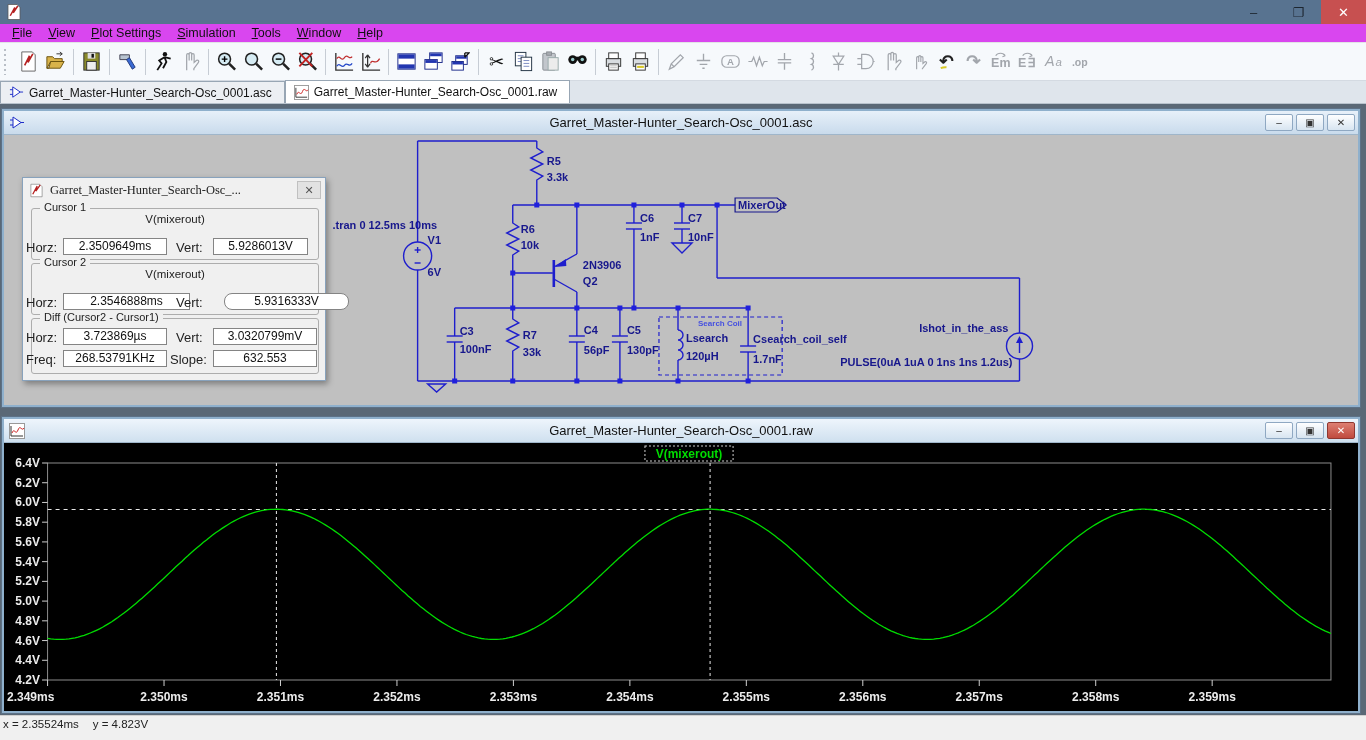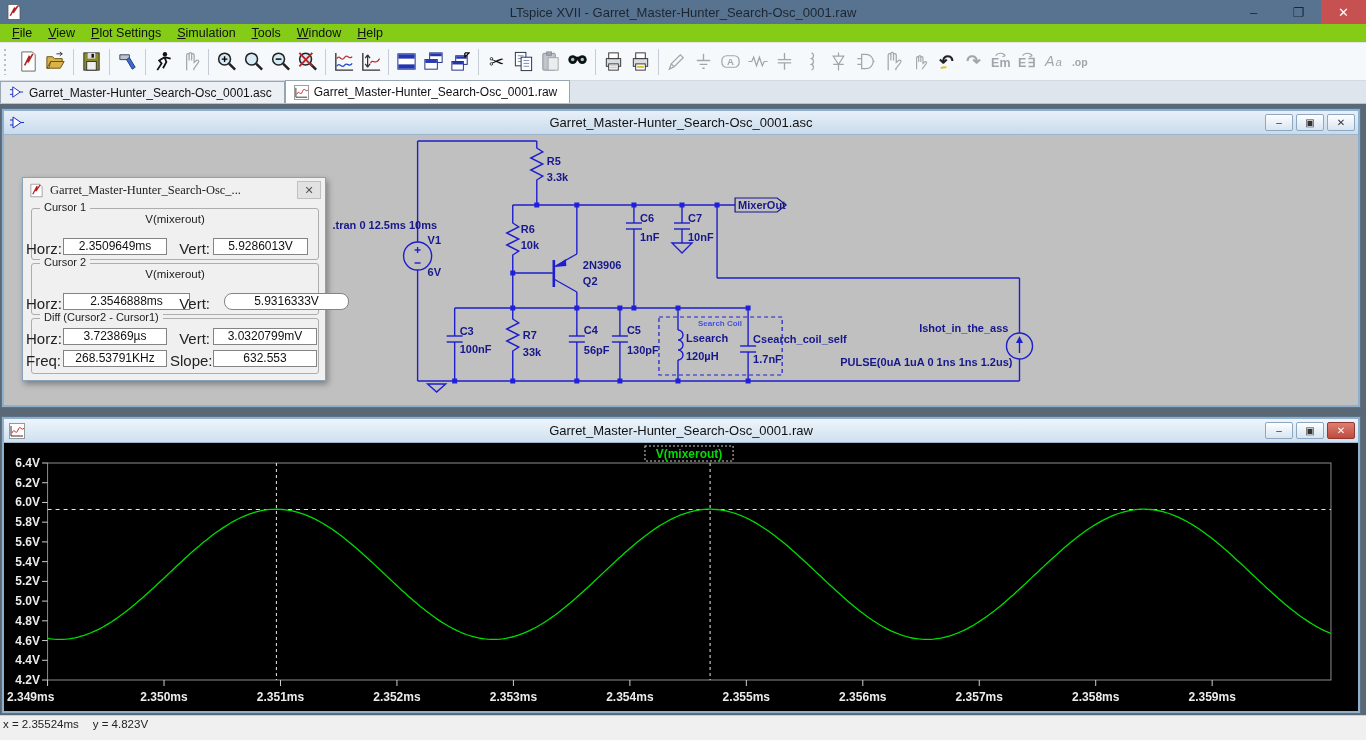--- a/index.html
+++ b/index.html
@@ -7,21 +7,21 @@
 
   
   #titlebar { position:absolute; left:0; top:0; width:1366px; height:24px; background:#587390; display:flex; align-items:center; }
   #app-icon { width:18px; height:18px; margin-left:5px; }
   #main-title { position:absolute; left:0; right:0; text-align:center; font-size:13px; color:#1d2630; }
   #winbtns { position:absolute; right:0; top:0; height:24px; display:flex; }
   .mainbtn { width:45px; height:24px; display:flex; align-items:center; justify-content:center; color:#1d2630; font-size:13px; }
   .mainbtn.close { background:#c75050; color:#fff; }
 
   
-  #menubar { position:absolute; left:0; top:24px; width:1366px; height:19px; background:#84cc16; border-bottom:1px solid #e2e4e6; display:flex; align-items:center; padding-left:4px; }
+  #menubar { position:absolute; left:0; top:24px; width:1366px; height:19px; background:#d946ef; border-bottom:1px solid #e2e4e6; display:flex; align-items:center; padding-left:4px; }
   .menu-item { display:inline-block; padding:2px 8px; font-size:12.5px; color:#111; }
   .menu-item::first-letter { text-decoration:underline; }
 
   
   #toolbar { position:absolute; left:0; top:43px; width:1366px; height:38px; background:#f6f9fc; border-bottom:1px solid #d4dae2; display:flex; align-items:center; padding-left:3px; }
   #drag-dots { width:6px; height:26px; margin-right:6px; background:repeating-linear-gradient(#b8bec6 0 2px, transparent 2px 5px); background-size:2px 100%; background-repeat:repeat-y; background-position:1px 0; }
   .tb-btn { width:27px; height:28px; display:flex; align-items:center; justify-content:center; border-radius:2px; }
   .tb-btn svg { width:23px; height:23px; }
   .tb-sep { width:1px; height:26px; background:#c6ccd4; margin:0 4px; }
 
@@ -45,36 +45,35 @@
 
   
   #cursor-dialog { position:absolute; left:22px; top:177px; width:304px; height:204px; background:#f0f0f0; border:1px solid #88a2bc; box-shadow:2px 3px 6px rgba(0,0,0,.35); z-index:40; }
   #cd-title { height:24px; display:flex; align-items:center; position:relative; }
   #cd-title svg { width:15px; height:15px; margin-left:6px; }
   #cd-title-text { margin-left:6px; font-size:12.5px; color:#222; white-space:nowrap; overflow:hidden;font-family:Liberation Serif, serif; }
   #cd-close { position:absolute; right:4px; top:3px; width:24px; height:18px; display:flex; align-items:center; justify-content:center; background:#e2e2e2; border:1px solid #c0c0c0; color:#555; font-size:11px; }
   .cd-group { position:absolute; left:8px; width:288px; border:1px solid #adadad; border-radius:3px; }
   .cd-legend { position:absolute; top:-8px; left:8px; background:#f0f0f0; padding:0 4px; font-size:11px; color:#222; }
   .cd-signal { position:absolute; top:4px; left:0; right:0; text-align:center; font-size:11.5px; color:#222; }
-  .cd-lbl { position:absolute; font-size:15px; color:#222; text-align:right; width:34px; }
+  .cd-lbl { position:absolute; font-size:13px; color:#222; width:34px; }
   .cd-box { position:absolute; height:17px; border:1px solid #848484; background:#fff; font-size:12px; color:#111; text-align:center; line-height:15px; }
 
   
   #statusbar { position:absolute; left:0; top:715px; width:1366px; height:25px; background:#f0f0f0; border-top:1px solid #d0d0d0; font-size:11.5px; color:#222; padding:2px 0 0 3px; }
   #statusbar span { margin-right:14px; }
 </style>
 </head>
 <body>
 
 <div id="titlebar">
   <svg id="app-icon" viewBox="0 0 24 24">
       <path d="M4 2h12l4 4v16H4z" fill="#fff" stroke="#555"></path>
       <path d="M7 17 L13 6 L11 13 L17 4" stroke="#b52020" stroke-width="2" fill="none"></path>
     </svg>
-  <div id="main-title">LTspice XVII - Garret_Master-Hunter_Search-Osc_0001.raw</div>
   <div id="winbtns">
     <div class="mainbtn">–</div>
     <div class="mainbtn">❐</div>
     <div class="mainbtn close">✕</div>
   </div>
 </div>
 
 <div id="menubar">
     <div class="menu-item">File</div>
     <div class="menu-item">View</div>

